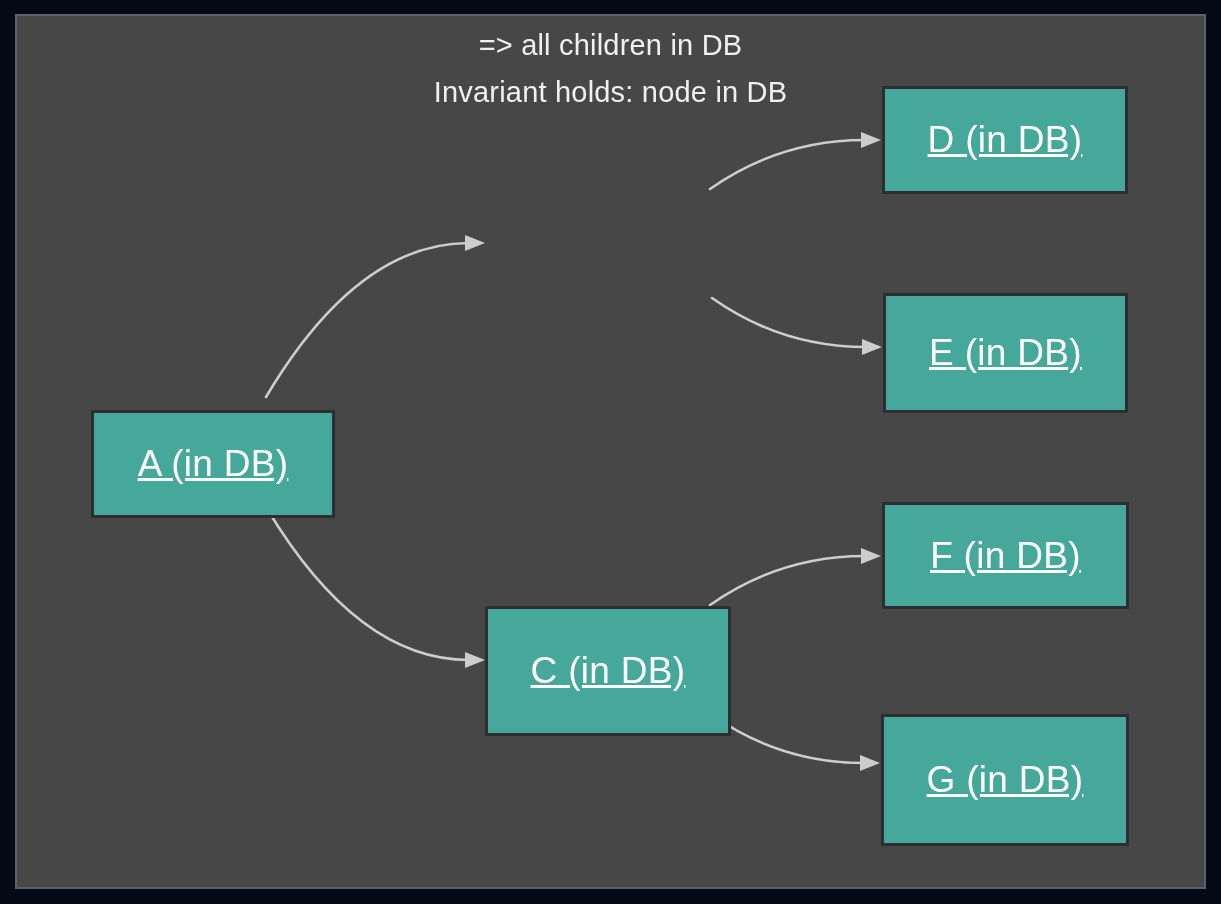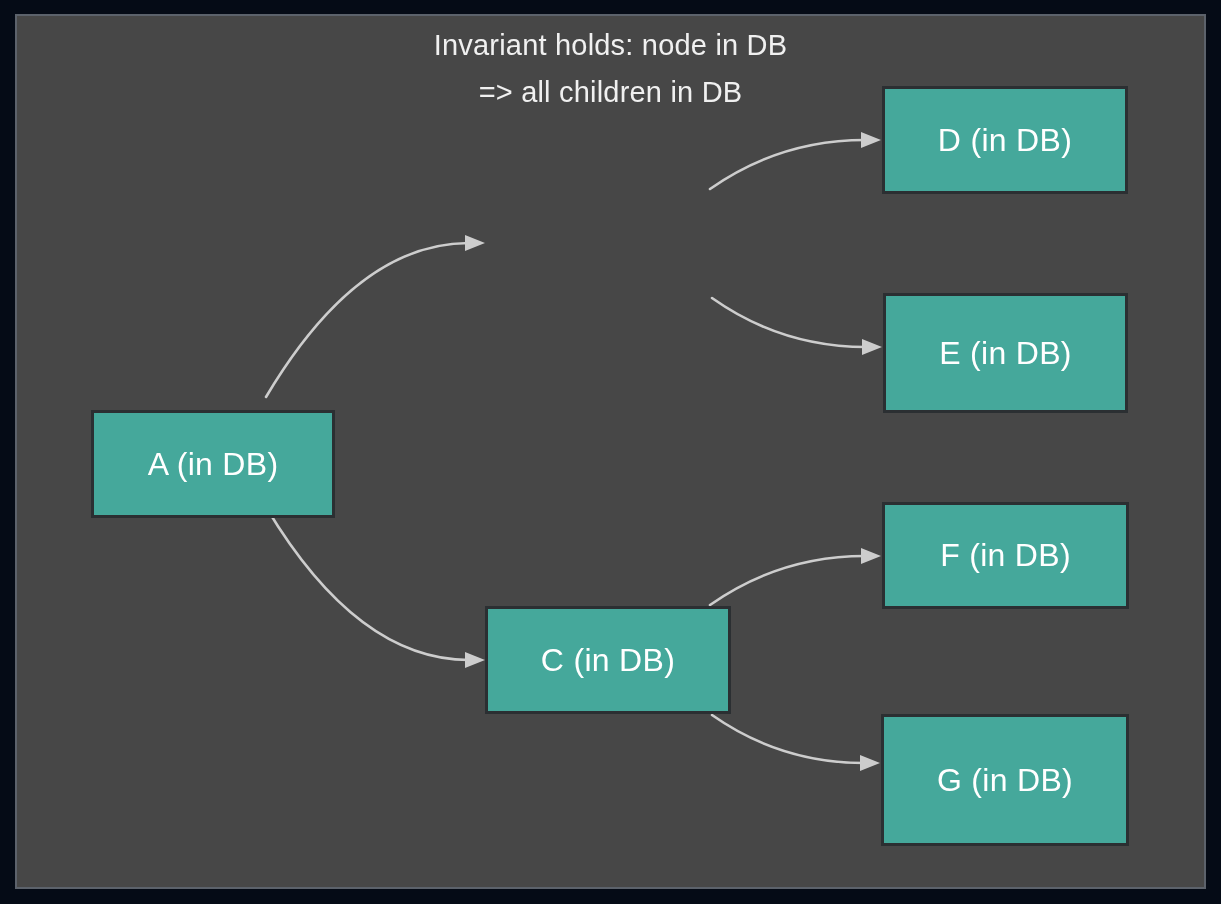--- a/index.html
+++ b/index.html
@@ -47,27 +47,28 @@
     pointer-events: none;
   }
   .node {
     position: absolute;
     background: var(--node-fill);
     border: 3px solid var(--node-border);
     color: var(--node-text);
     display: flex;
     align-items: center;
     justify-content: center;
-    font-size: 32px;
+    font-size: 37px;
     letter-spacing: 0.3px;
     cursor: default;
+    text-decoration: underline;
   }
   .node-A { left:  91px; top: 398px; width: 244px; height: 108px; margin-top: 12px; }
   .node-B { left: 486px; top: 190px; width: 245px; height: 107px; }
-  .node-C { left: 485px; top: 606px; width: 246px; height: 108px; }
+  .node-C { left: 485px; top: 606px; width: 246px; height: 130px; }
   .node-D { left: 882px; top:  86px; width: 246px; height: 108px; }
   .node-E { left: 883px; top: 293px; width: 245px; height: 120px; }
   .node-F { left: 882px; top: 502px; width: 247px; height: 107px; }
   .node-G { left: 881px; top: 714px; width: 248px; height: 132px; }
 </style>
 </head>
 <body>
 
 <div class="stage">
 
@@ -94,22 +95,22 @@
         <path d="M 710 605 Q 779.75 556, 865 556" fill="none" stroke="#cdcdcd" stroke-width="2.6" stroke-linecap="round"></path>
         <polygon points="881,556 861,548 861,564" fill="#cdcdcd"></polygon>
       </g>
       <g>
         <path d="M 712 715 Q 780.4 763, 864 763" fill="none" stroke="#cdcdcd" stroke-width="2.6" stroke-linecap="round"></path>
         <polygon points="880,763 860,755 860,771" fill="#cdcdcd"></polygon>
       </g>
     </svg>
 
   <div class="diagram-title">
+    <div>=&gt; all children in DB</div>
     <div>Invariant holds: node in DB</div>
-    <div>=&gt; all children in DB</div>
   </div>
 
   <div class="node node-A">
     <span>A (in DB)</span>
   </div>
   <div class="node node-C">
     <span>C (in DB)</span>
   </div>
   <div class="node node-D">
     <span>D (in DB)</span>

